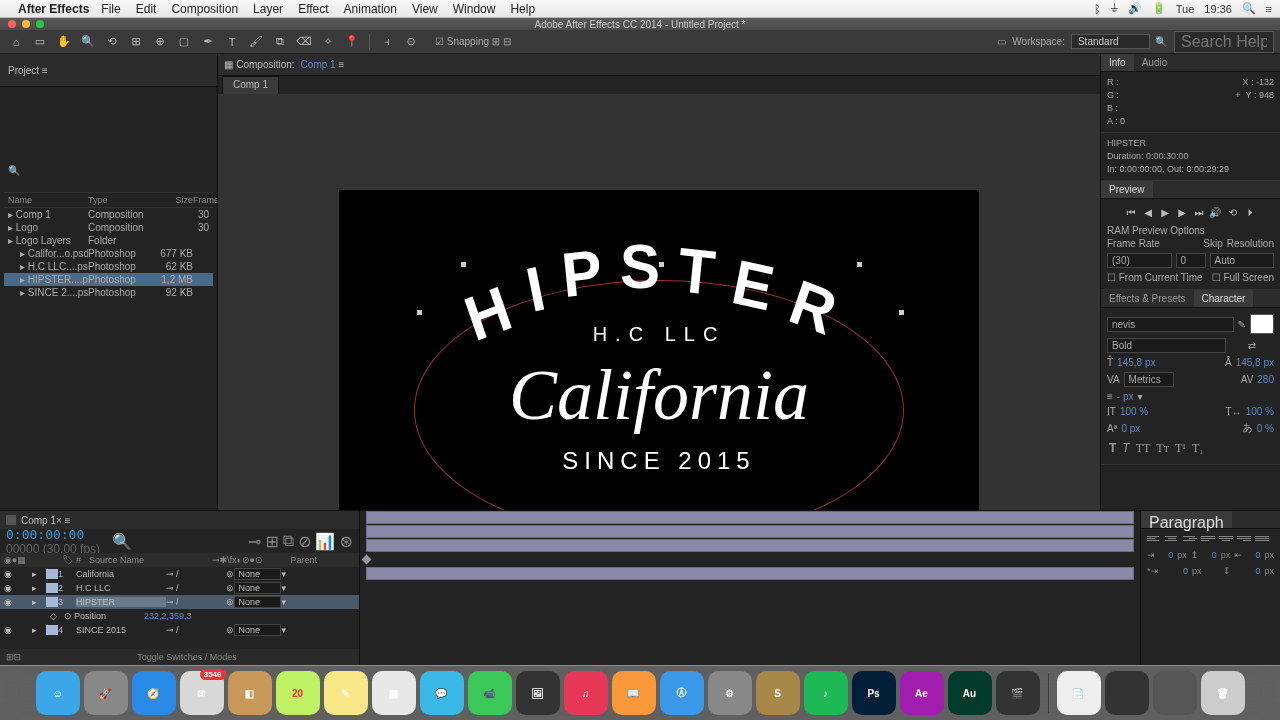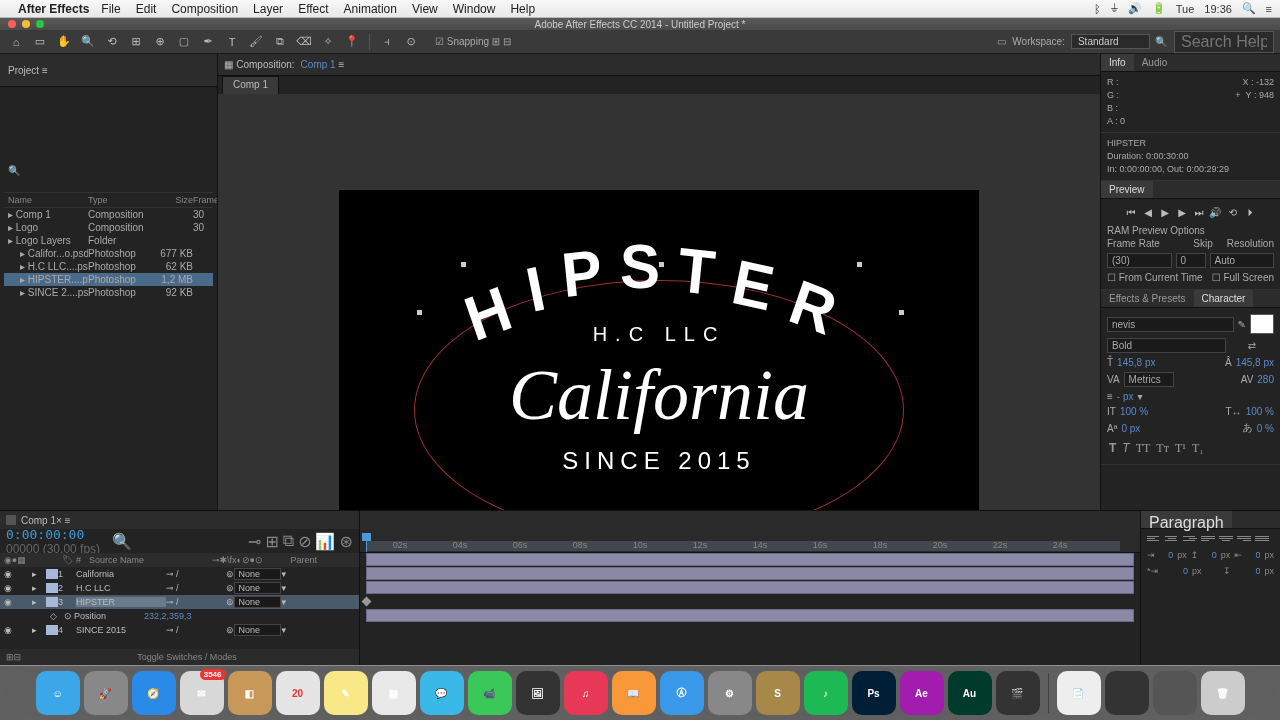--- a/index.html
+++ b/index.html
@@ -40,21 +40,21 @@
 .proj-header span:nth-child(1){flex:0 0 80px}
 .proj-header span:nth-child(2){flex:0 0 70px}
 .proj-header span:nth-child(3){flex:0 0 35px;text-align:right}
 .proj-header span:nth-child(4){flex:1;text-align:right}
 .proj-row { display:flex; font-size:10px; padding:1px 4px; align-items:center; }
 .proj-row.sel { background:#4a6a8a; }
 .proj-row .indent1{padding-left:12px}
 .proj-row span:nth-child(1){flex:0 0 80px;overflow:hidden;white-space:nowrap}
 .proj-row span:nth-child(2){flex:0 0 70px}
 .proj-row span:nth-child(3){flex:0 0 35px;text-align:right}
-.proj-row span:nth-child(4){flex:1;}
+.proj-row span:nth-child(4){flex:1;text-align:right}
 .panel-footer { height:20px; background:#2a2a2a; border-top:1px solid #111; display:flex; align-items:center; padding:0 4px; gap:5px; color:#888; font-size:10px; }
 .bpc-badge{background:#8a5a8a;padding:0 3px;border-radius:2px;color:#fff}
 
 
 .center { flex:1; background:#1a1a1a; display:flex; flex-direction:column; }
 .comp-tab-row { height:22px; background:#2c2c2c; display:flex; align-items:center; padding:0 6px; font-size:10px; color:#bbb; border-bottom:1px solid #111; }
 .comp-tab-row .label { margin-right:6px; }
 .comp-tab-row .compname { color:#5a8ac8; }
 .comp-tabs { height:18px; background:#232323; display:flex; padding:0 4px; }
 .comp-tab { background:#3a3a3a; color:#bbb; font-size:10px; padding:2px 10px; border:1px solid #111; border-bottom:none; }
@@ -345,21 +345,21 @@
         <span class="pc-btn">▶</span>
         <span class="pc-btn">⏭</span>
         <span class="pc-btn">🔊</span>
         <span class="pc-btn">⟲</span>
         <span class="pc-btn">⏵</span>
       </div>
       <div>RAM Preview Options</div>
       <div class="char-row">
           <span>Frame Rate</span>
           <span style="margin-left:auto">Skip</span>
-          <span style="margin-left:10px">Resolution</span>
+          <span style="">Resolution</span>
         </div>
       <div class="char-row">
         <span class="dropdown">(30)</span>
         <span class="dropdown" style="flex:0 0 30px">0</span>
         <span class="dropdown">Auto</span>
       </div>
       <div class="char-row">
           <span>☐ <span>From Current Time</span></span>
           <span style="margin-left:auto">☐ <span>Full Screen</span></span>
         </div>
@@ -488,38 +488,20 @@
           <span style="width:60px">⊸ / </span>
           <span class="parent">⊚ <span class="parent-none">None</span>▾</span>
         </div>
       </div>
     <div class="tl-footer">
       <span>⊞⊟</span>
       <span style="flex:1;text-align:center">Toggle Switches / Modes</span>
     </div>
   </div>
   <div class="tl-right">
-    <div class="tl-ruler">
-      <div class="work-area"></div>
-      <div id="ticks">
-          <span class="tick" style="left: 40px;">02s</span>
-          <span class="tick" style="left: 100px;">04s</span>
-          <span class="tick" style="left: 160px;">06s</span>
-          <span class="tick" style="left: 220px;">08s</span>
-          <span class="tick" style="left: 280px;">10s</span>
-          <span class="tick" style="left: 340px;">12s</span>
-          <span class="tick" style="left: 400px;">14s</span>
-          <span class="tick" style="left: 460px;">16s</span>
-          <span class="tick" style="left: 520px;">18s</span>
-          <span class="tick" style="left: 580px;">20s</span>
-          <span class="tick" style="left: 640px;">22s</span>
-          <span class="tick" style="left: 700px;">24s</span>
-        </div>
-      <div class="playhead"></div>
-    </div>
     <div class="tl-tracks" id="tl-tracks">
         <div class="track" style="top: 0px;"></div>
         <div class="track" style="top: 14px;"></div>
         <div class="track" style="top: 28px;"></div>
         <div class="track" style="top: 56px;"></div>
         <div class="kf" style="top: 45px;"></div>
       </div>
   </div>
   <div class="tl-para">
     <div class="r-tab-row">
@@ -584,21 +566,21 @@
   </div>
 </div>
 
 <div class="dock">
   <div id="dock-items" style="display:flex;gap:4px">
       <div class="dock-item" style="background: rgb(59, 167, 232);">☺</div>
       <div class="dock-item" style="background: rgb(136, 136, 136);">🚀</div>
       <div class="dock-item" style="background: rgb(42, 138, 232);">🧭</div>
       <div class="dock-item" style="background: rgb(216, 216, 216);">✉<span class="badge">3546</span></div>
       <div class="dock-item" style="background: rgb(200, 152, 88);">◧</div>
-      <div class="dock-item" style="background: #e5e5e5; color: rgb(238, 51, 51);">20</div>
+      <div class="dock-item" style="background: #bef264; color: rgb(238, 51, 51);">20</div>
       <div class="dock-item" style="background: rgb(248, 232, 136);">✎</div>
       <div class="dock-item" style="background: rgb(232, 232, 232);">▦</div>
       <div class="dock-item" style="background: rgb(58, 184, 232);">💬</div>
       <div class="dock-item" style="background: rgb(58, 200, 88);">📹</div>
       <div class="dock-item" style="background: rgb(51, 51, 51);">🖼</div>
       <div class="dock-item" style="background: rgb(232, 56, 88);">♫</div>
       <div class="dock-item" style="background: rgb(248, 152, 56);">📖</div>
       <div class="dock-item" style="background: rgb(58, 152, 232);">Ⓐ</div>
       <div class="dock-item" style="background: rgb(136, 136, 136);">⚙</div>
       <div class="dock-item" style="background: rgb(168, 136, 72);">S</div>

